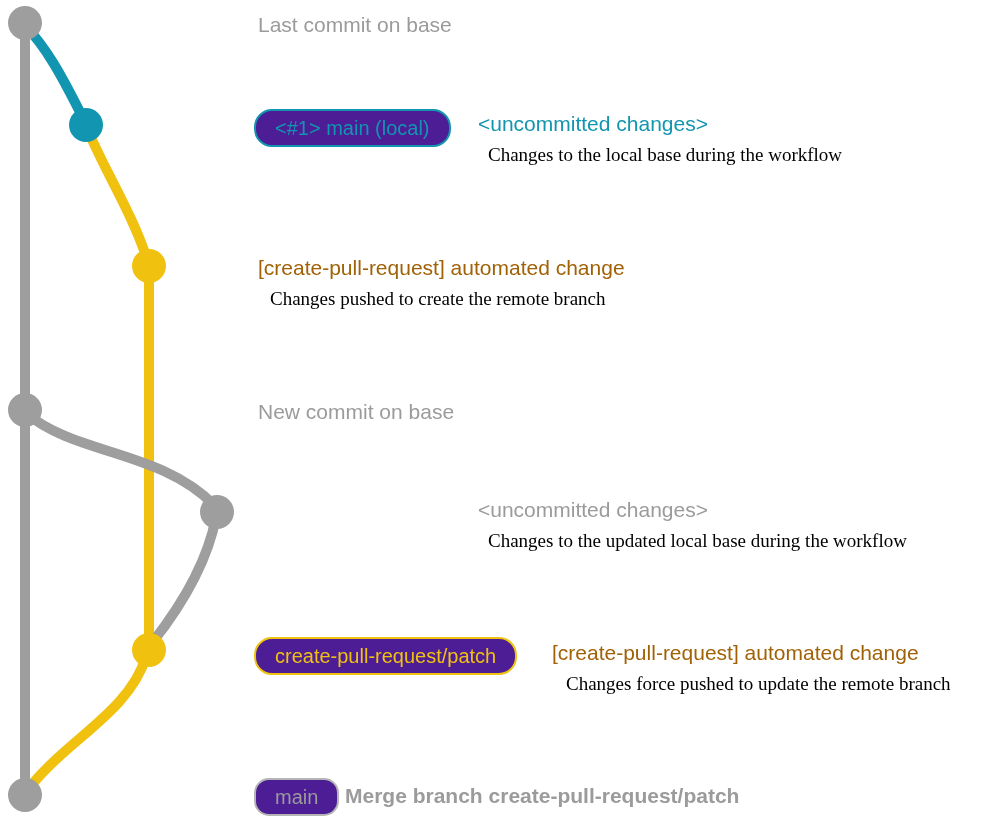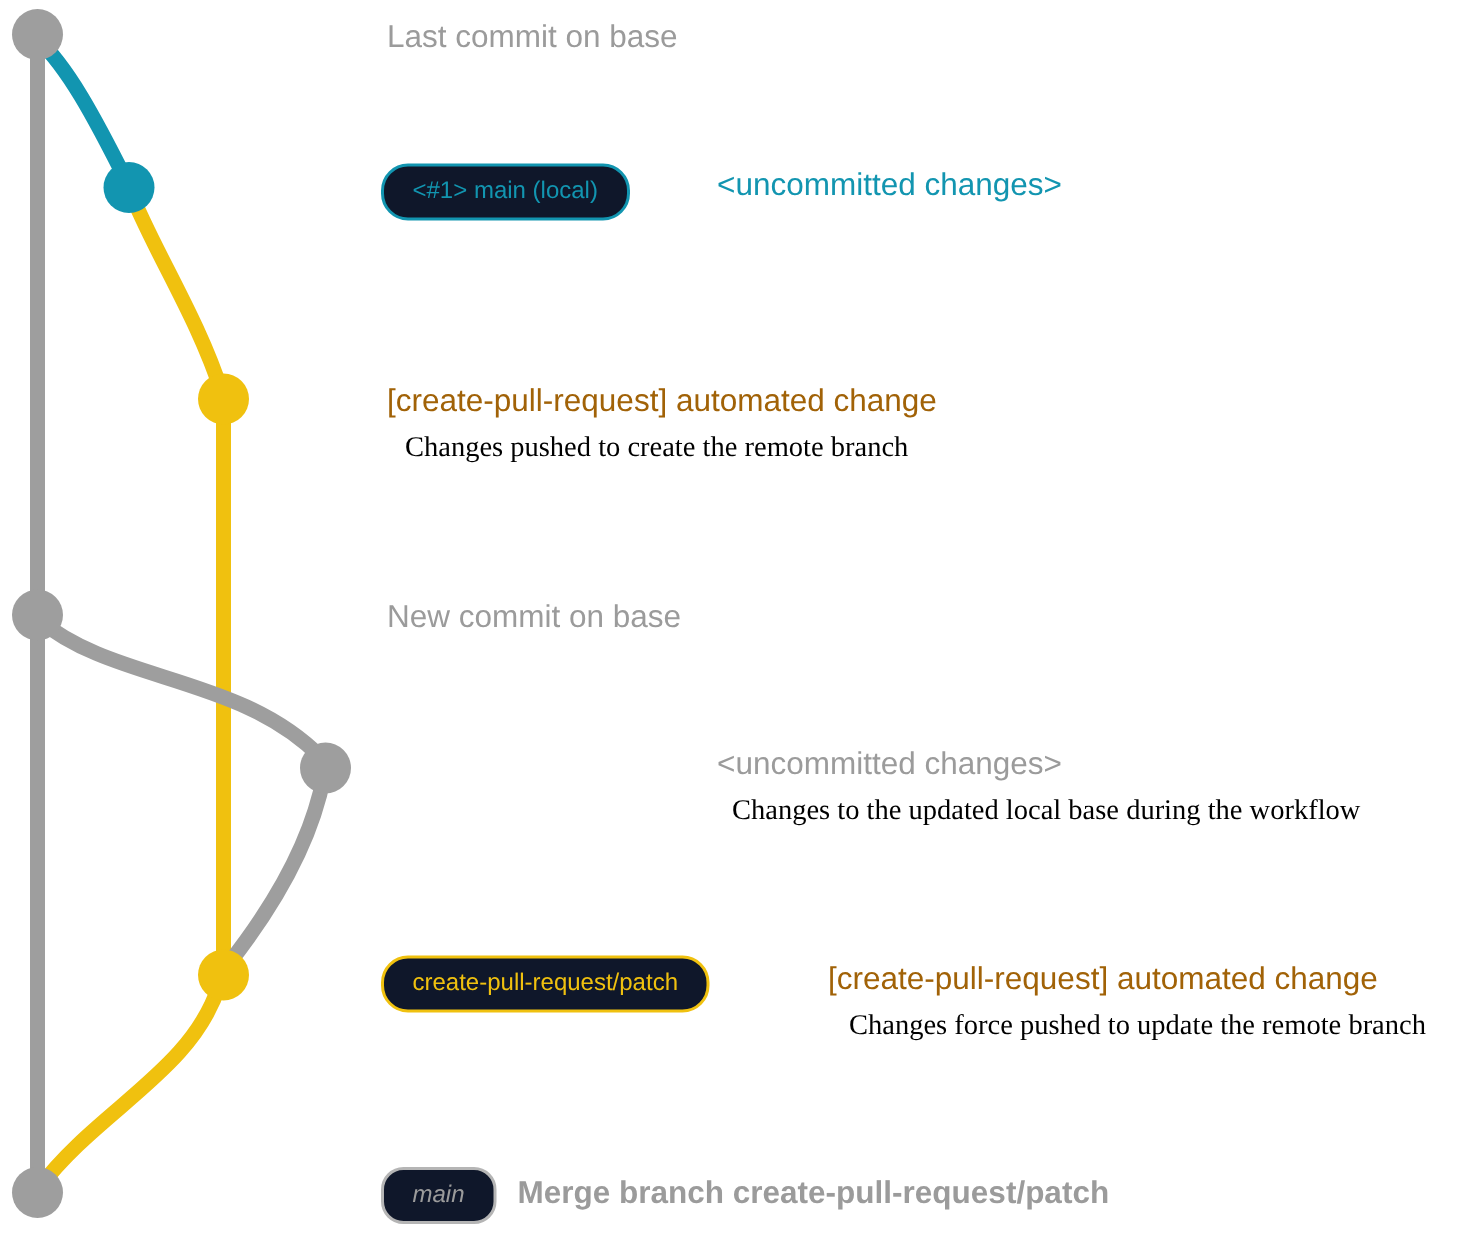--- a/index.html
+++ b/index.html
@@ -32,27 +32,27 @@
   }
 
   .badge {
     display: inline-block;
     box-sizing: border-box;
     height: 38px;
     line-height: 24px;
     padding: 5px 19px;
     border: 2px solid;
     border-radius: 18px;
-    font-size: 16px;
-    background: #0f172a;
+    font-size: 20px;
+    background: #4c1d95;
   }
   .badge-teal   { border-color: #1295b0; color: #1295b0; }
   .badge-gray   { border-color: #b5b5b5; color: #9b9b9b; }
   .badge-yellow { border-color: #f0c10f; color: #f0c10f; }
-  .badge-main   { border-radius: 15px; font-style: italic; }
+  .badge-main   { border-radius: 15px; }
 </style>
 </head>
 <body>
 
 <div class="stage">
 
   <svg class="graph-svg" width="981" height="827" viewBox="0 0 981 827">
 
     <path d="M 25 23 L 25 795" fill="none" stroke-width="10" stroke-linecap="round" stroke="#9e9e9e"></path>
 
@@ -76,20 +76,21 @@
     <circle cx="149" cy="650" r="17" fill="#f0c10f"></circle>
     <circle cx="25" cy="795" r="17" fill="#9e9e9e"></circle>
   </svg>
 
   <div class="ann title-gray" style="left:258px; top:13px;">Last commit on base</div>
 
   <div class="ann badge badge-teal" style="left:254px; top:109px;">
     <span>&lt;#1&gt; main (local)</span>
   </div>
   <div class="ann subject subject-teal" style="left:478px; top:112px;">&lt;uncommitted changes&gt;</div>
+  <div class="ann desc" style="left:488px; top:144px;">Changes to the local base during the workflow</div>
 
   <div class="ann subject subject-yellow" style="left:258px; top:256px;">[create-pull-request] automated change</div>
   <div class="ann desc" style="left:270px; top:288px;">Changes pushed to create the remote branch</div>
 
   <div class="ann title-gray" style="left:258px; top:400px;">New commit on base</div>
 
   <div class="ann subject subject-gray" style="left:478px; top:498px;">&lt;uncommitted changes&gt;</div>
   <div class="ann badge badge-yellow" style="left:254px; top:637px;">
     <span>create-pull-request/patch</span>
   </div>

